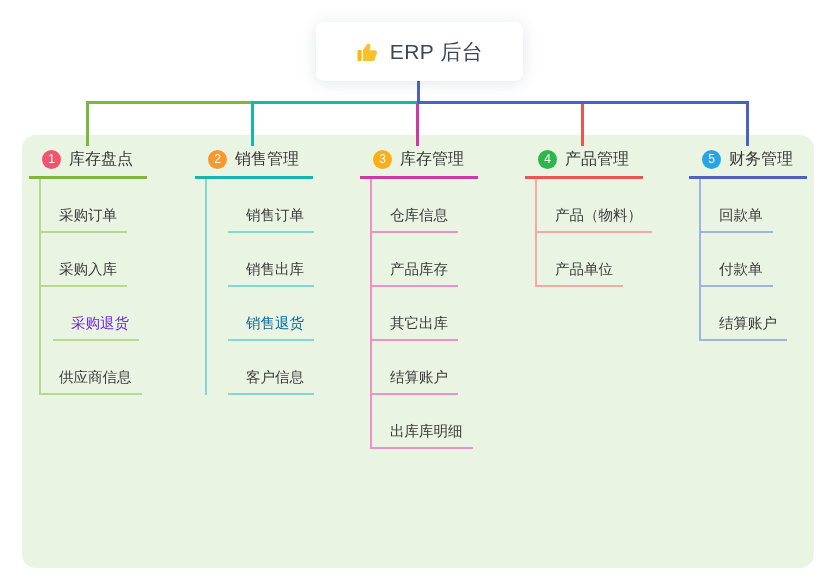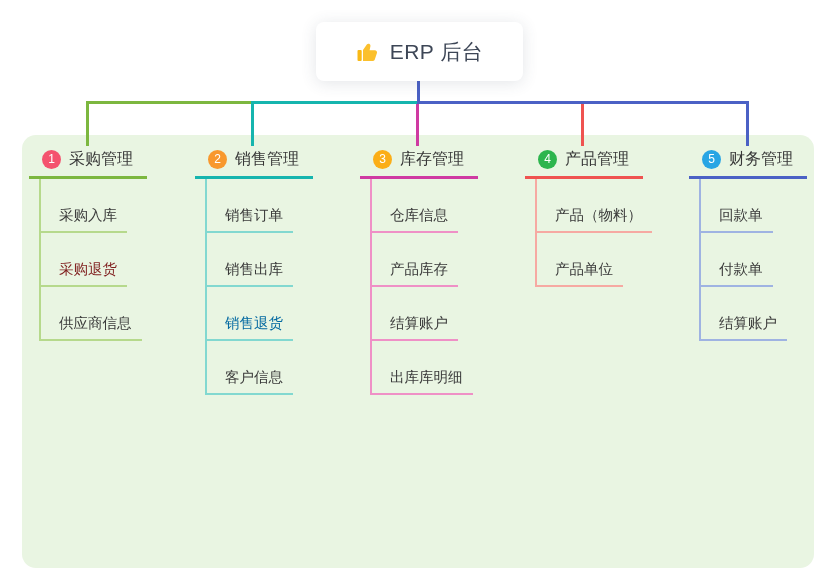--- a/index.html
+++ b/index.html
@@ -61,48 +61,50 @@
       <div class="conn" style="left: 581px; top: 104px; width: 3px; height: 42px; background: rgb(239, 83, 80);"></div>
       <div class="conn" style="left: 417px; top: 101px; width: 332px; height: 3px; background: rgb(75, 97, 197);"></div>
       <div class="conn" style="left: 746px; top: 101px; width: 3px; height: 45px; background: rgb(75, 97, 197);"></div>
       <div class="conn" style="left: 417px; top: 81px; width: 3px; height: 23px; background: rgb(75, 97, 197);"></div>
     </div>
 
   <div id="branches">
       <div class="branch" style="left: 29px;">
         <div class="branch-title" style="border-bottom-color: rgb(124, 183, 63);">
           <span class="badge" style="background: rgb(244, 83, 110);">1</span>
-          <span class="label">采购管理</span>
+          <span class="label">库存盘点</span>
         </div>
         <div class="items" style="border-left-color: rgb(182, 217, 140);">
+          <div class="item" style="border-bottom-color: rgb(182, 217, 140); color: rgb(58, 58, 58);">采购订单</div>
           <div class="item" style="border-bottom-color: rgb(182, 217, 140); color: rgb(58, 58, 58);">采购入库</div>
-          <div class="item" style="border-bottom-color: rgb(182, 217, 140); color: #7f1d1d;">采购退货</div>
+          <div class="item" style="border-bottom-color: rgb(182, 217, 140); color: #6d28d9; margin-left: 12px;">采购退货</div>
           <div class="item" style="border-bottom-color: rgb(182, 217, 140); color: rgb(58, 58, 58);">供应商信息</div>
         </div>
       </div>
       <div class="branch" style="left: 195px;">
         <div class="branch-title" style="border-bottom-color: rgb(22, 181, 174);">
           <span class="badge" style="background: rgb(248, 152, 45);">2</span>
           <span class="label">销售管理</span>
         </div>
-        <div class="items" style="border-left-color: rgb(130, 216, 208);">
+        <div class="items" style="border-left-color: rgb(130, 216, 208); padding-left: 21px;">
           <div class="item" style="border-bottom-color: rgb(130, 216, 208); color: rgb(58, 58, 58);">销售订单</div>
           <div class="item" style="border-bottom-color: rgb(130, 216, 208); color: rgb(58, 58, 58);">销售出库</div>
           <div class="item" style="border-bottom-color: rgb(130, 216, 208); color: #0369a1;">销售退货</div>
           <div class="item" style="border-bottom-color: rgb(130, 216, 208); color: rgb(58, 58, 58);">客户信息</div>
         </div>
       </div>
       <div class="branch" style="left: 360px;">
         <div class="branch-title" style="border-bottom-color: rgb(207, 58, 162);">
           <span class="badge" style="background: rgb(251, 174, 23);">3</span>
           <span class="label">库存管理</span>
         </div>
         <div class="items" style="border-left-color: rgb(239, 144, 198);">
           <div class="item" style="border-bottom-color: rgb(239, 144, 198); color: rgb(58, 58, 58);">仓库信息</div>
           <div class="item" style="border-bottom-color: rgb(239, 144, 198); color: rgb(58, 58, 58);">产品库存</div>
+          <div class="item" style="border-bottom-color: rgb(239, 144, 198); color: rgb(58, 58, 58);">其它出库</div>
           <div class="item" style="border-bottom-color: rgb(239, 144, 198); color: rgb(58, 58, 58);">结算账户</div>
           <div class="item" style="border-bottom-color: rgb(239, 144, 198); color: rgb(58, 58, 58);">出库库明细</div>
         </div>
       </div>
       <div class="branch" style="left: 525px;">
         <div class="branch-title" style="border-bottom-color: rgb(239, 83, 80);">
           <span class="badge" style="background: rgb(45, 181, 78);">4</span>
           <span class="label">产品管理</span>
         </div>
         <div class="items" style="border-left-color: rgb(246, 169, 162);">

